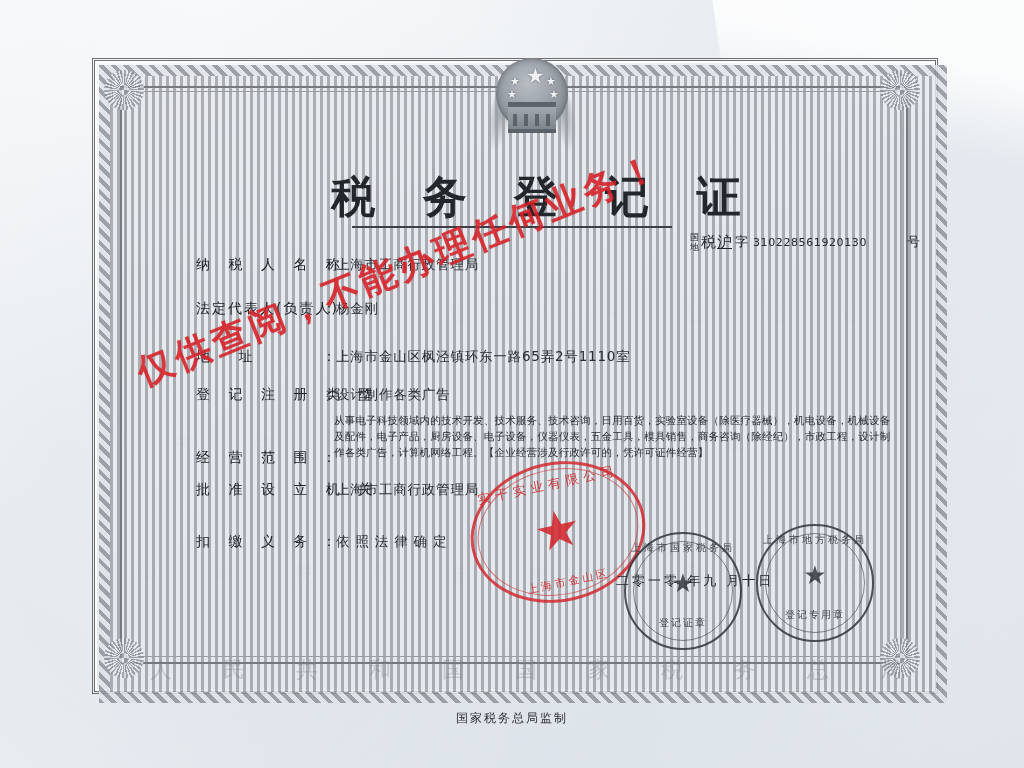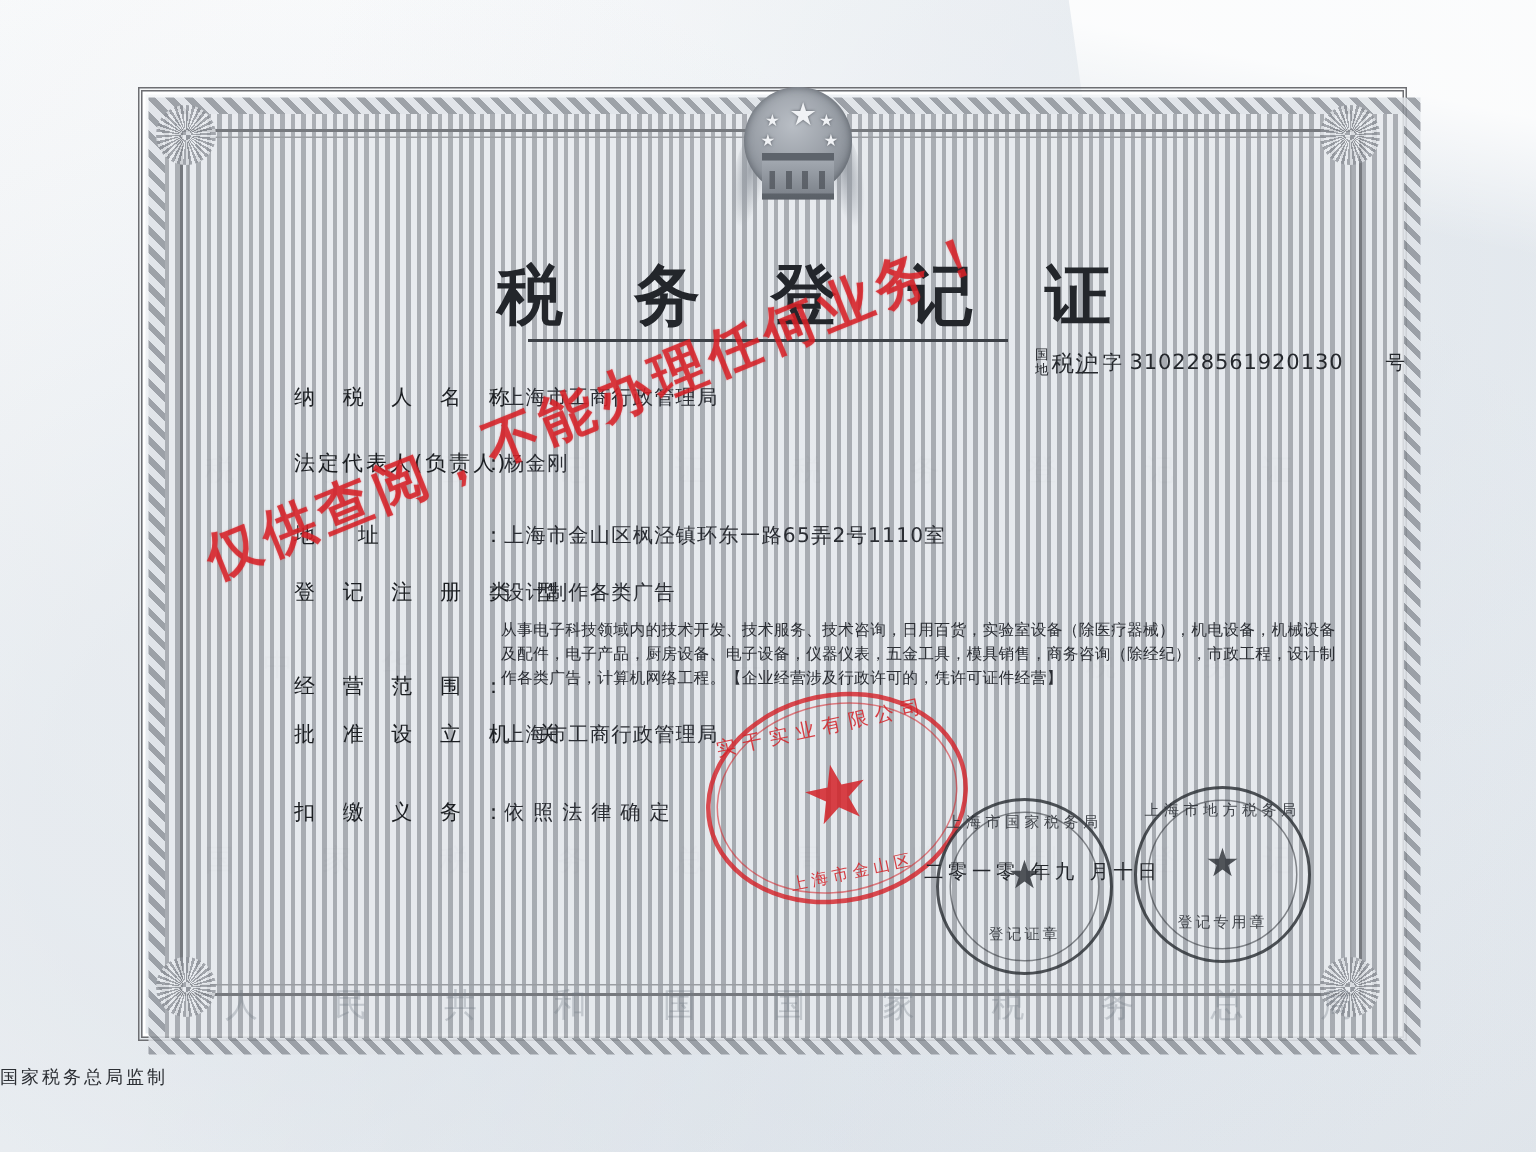--- a/index.html
+++ b/index.html
@@ -195,23 +195,23 @@
     color: #2a2d32;
   }
   #serial-line .shui { font-size: 15px; margin-right: 1px; }
   #serial-line .hu {
     font-size: 15px;
     text-decoration: underline;
     margin-right: 3px;
   }
   #serial-line .zi { font-size: 13px; margin-right: 5px; }
   #serial-line .num {
-    font-size: 14px;
+    font-size: 11px;
     letter-spacing: .6px;
-    margin-right: 28px;
+    margin-right: 40px;
     font-family: "DejaVu Sans", sans-serif;
   }
   #serial-line .hao { font-size: 13px; }
 
   
   .field {
     position: absolute;
     left: 196px;
     width: 690px;
     display: flex;
@@ -378,20 +378,21 @@
     letter-spacing: 3px;
     color: #23262b;
     font-family: "DejaVu Sans", sans-serif;
   }
 
   
   #footer {
     position: absolute;
     left: 0; top: 710px;
     width: 1024px;
+    text-align: center;
     font-size: 12px;
     letter-spacing: 2px;
     color: #2b2e33;
     font-family: "DejaVu Sans", sans-serif;
   }
 
   
   #bottom-ghost {
     position: absolute;
     left: 150px; top: 655px;

